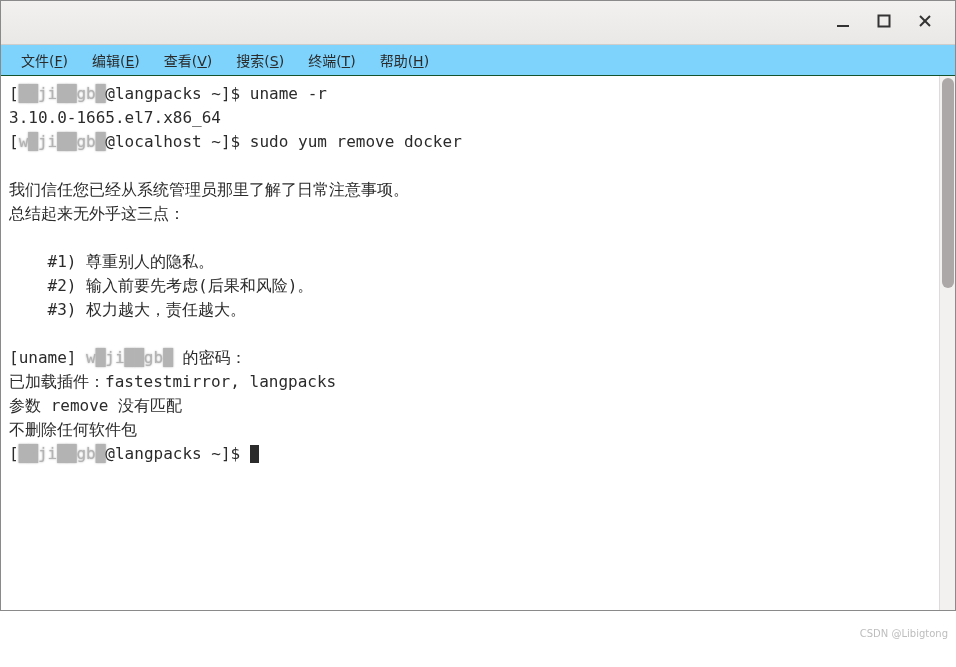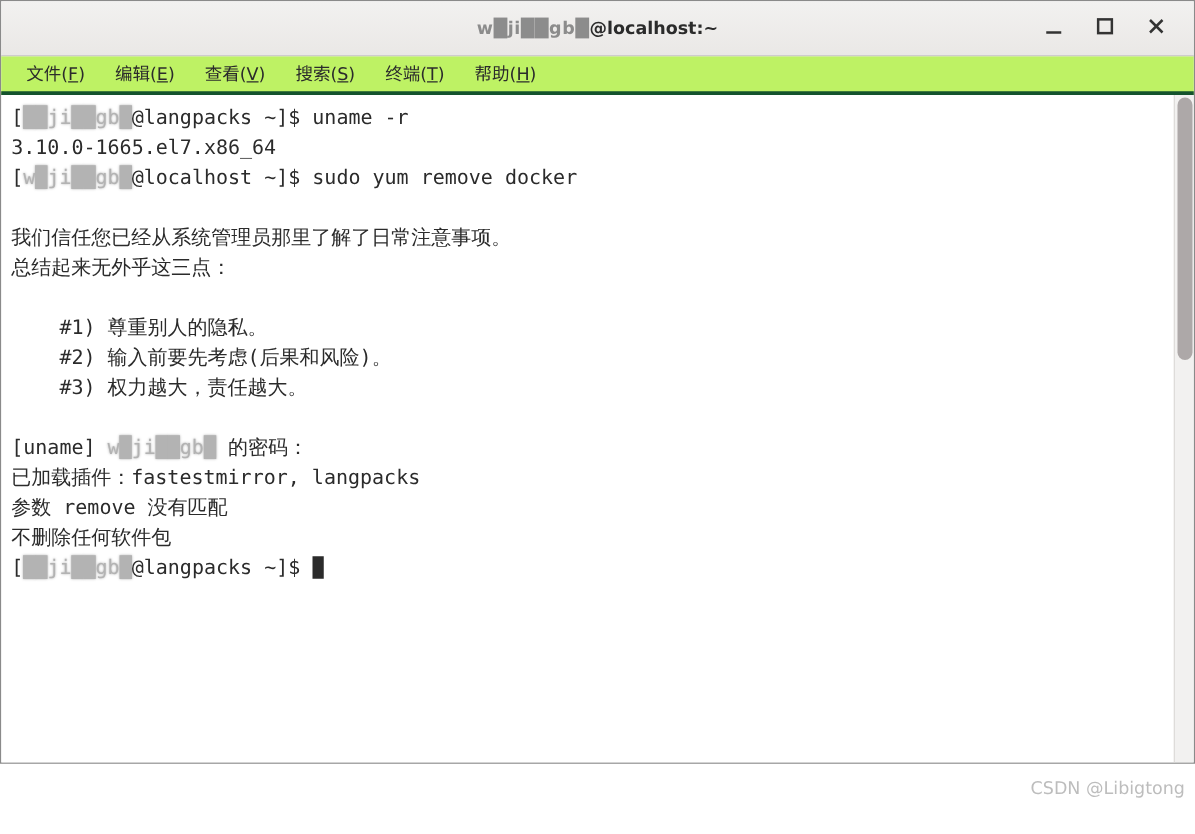--- a/index.html
+++ b/index.html
@@ -50,22 +50,22 @@
       height: 16px;
       display: flex;
       align-items: center;
       justify-content: center;
       cursor: pointer;
       color: #333;
     }
     .wc svg { width: 14px; height: 14px; }
     .menubar {
       height: 31px;
-      background: #bef264;
-      border-bottom: 3px solid #14532d;
+      background: #7dd3fc;
+      border-bottom: 1px solid #14532d;
       display: flex;
       align-items: center;
       padding-left: 8px;
     }
     .menu-item {
       padding: 4px 12px;
       font-size: 14px;
       color: #2b2b2b;
       cursor: pointer;
     }
@@ -103,40 +103,37 @@
       left: 2px;
       width: 12px;
       height: 210px;
       background: #ada8a8;
       border-radius: 6px;
     }
     .watermark {
       position: absolute;
       bottom: 28px;
       right: 8px;
-      font-size: 14px;
+      font-size: 10px;
       color: #bdbdbd;
       font-style: normal;
     }
     .cursor-block {
       display: inline-block;
       width: 9px;
       height: 18px;
       background: #2b2b2b;
       vertical-align: text-bottom;
     }
   </style>
 </head>
 <body>
 
 <div class="window">
   <div class="titlebar">
-    <div class="title">
-      <span class="blur">w█ji██gb█</span><span>@</span><span>localhost:~</span>
-    </div>
     <div class="wincontrols">
       <div class="wc">
         <span><svg viewBox="0 0 14 14">
               <rect x="1" y="11" width="12" height="2" fill="#333"></rect>
             </svg></span>
       </div>
       <div class="wc">
         <span><svg viewBox="0 0 14 14">
               <rect x="1.5" y="1.5" width="11" height="11" fill="none" stroke="#333" stroke-width="2"></rect>
             </svg></span>

